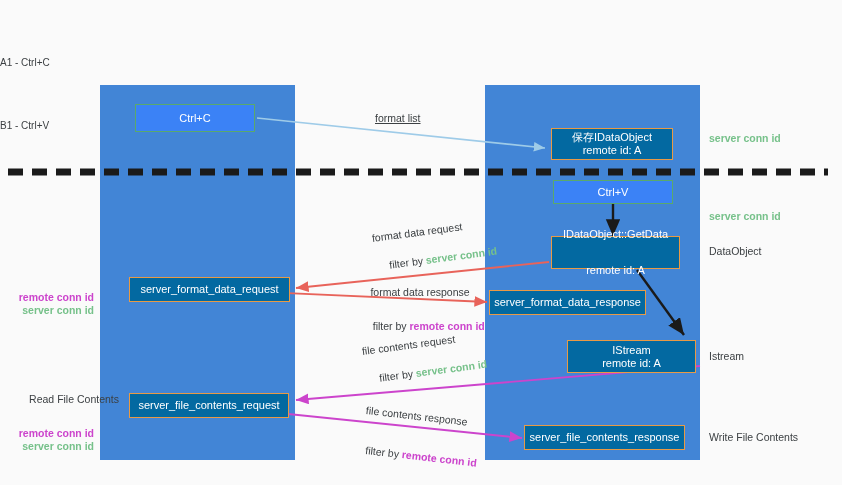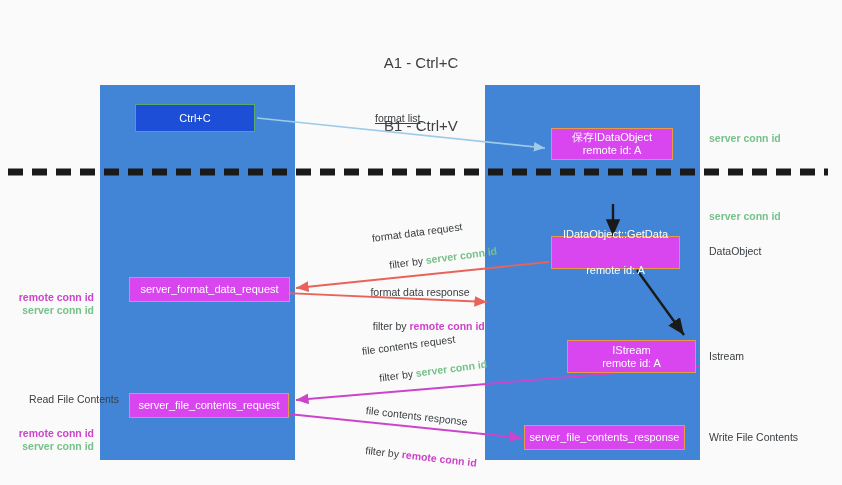--- a/index.html
+++ b/index.html
@@ -14,22 +14,22 @@
     font-family: "Liberation Sans", sans-serif;
     overflow: hidden;
     color: #3c4043;
   }
   #canvas { position: absolute; inset: 0; }
   .abs { position: absolute; }
 
   
   .title {
     left: 0; top: 10px; width: 842px;
-    text-align: center;
-    font-size: 15px;
+    text-align: left;
+    font-size: 10px;
     line-height: 21px;
     color: #3c4043;
     white-space: pre;
   }
 
   
   .col-head {
     text-align: center;
     font-size: 11.5px;
     line-height: 13px;
@@ -52,22 +52,22 @@
     display: flex;
     flex-direction: column;
     align-items: center;
     justify-content: center;
     color: #ffffff;
     font-size: 11px;
     line-height: 13px;
     text-align: center;
     white-space: pre;
   }
-  .box-green { background: #1d4ed8; border: 1px solid #5aa96b; }
-  .box-orange { background: #d946ef; border: 1px solid #e89a45; }
+  .box-green { background: #3b82f6; border: 1px solid #5aa96b; }
+  .box-orange { background: #0369a1; border: 1px solid #e89a45; }
 
   
   .lbl {
     font-size: 10.5px;
     line-height: 13px;
     color: #3c4043;
     white-space: pre;
   }
   .lbl-green { color: #76c18a; font-weight: bold; }
   .lbl-purple { color: #cc44cc; font-weight: bold; }
@@ -140,35 +140,41 @@
 
   <div class="abs box box-green" style="left:135px; top:104px; width:120px; height:28px;">
     <span>Ctrl+C</span>
   </div>
 
   <div class="abs box box-orange" style="left:551px; top:128px; width:122px; height:32px;">
     <span>保存IDataObject</span>
     <span>remote id: A</span>
   </div>
 
+  <div class="abs box box-green" style="left:553px; top:180px; width:120px; height:24px;">
+    <span>Ctrl+V</span>
+  </div>
 
   <div class="abs box box-orange" style="left:551px; top:236px; width:129px; height:33px;gap:23px;">
     <span>IDataObject::GetData</span>
     <span>remote id: A</span>
   </div>
 
   <div class="abs box box-orange" style="left:567px; top:340px; width:129px; height:33px;">
     <span>IStream</span>
     <span>remote id: A</span>
   </div>
 
   <div class="abs box box-orange" style="left:129px; top:277px; width:161px; height:25px;">
     <span>server_format_data_request</span>
   </div>
 
+  <div class="abs box box-orange" style="left:489px; top:290px; width:157px; height:25px;">
+    <span>server_format_data_response</span>
+  </div>
 
   <div class="abs box box-orange" style="left:129px; top:393px; width:160px; height:25px;">
     <span>server_file_contents_request</span>
   </div>
 
   <div class="abs box box-orange" style="left:524px; top:425px; width:161px; height:25px;">
     <span>server_file_contents_response</span>
   </div>
 
   <div class="abs lbl" style="left:375px; top:112px;text-decoration:underline;">format list</div>

